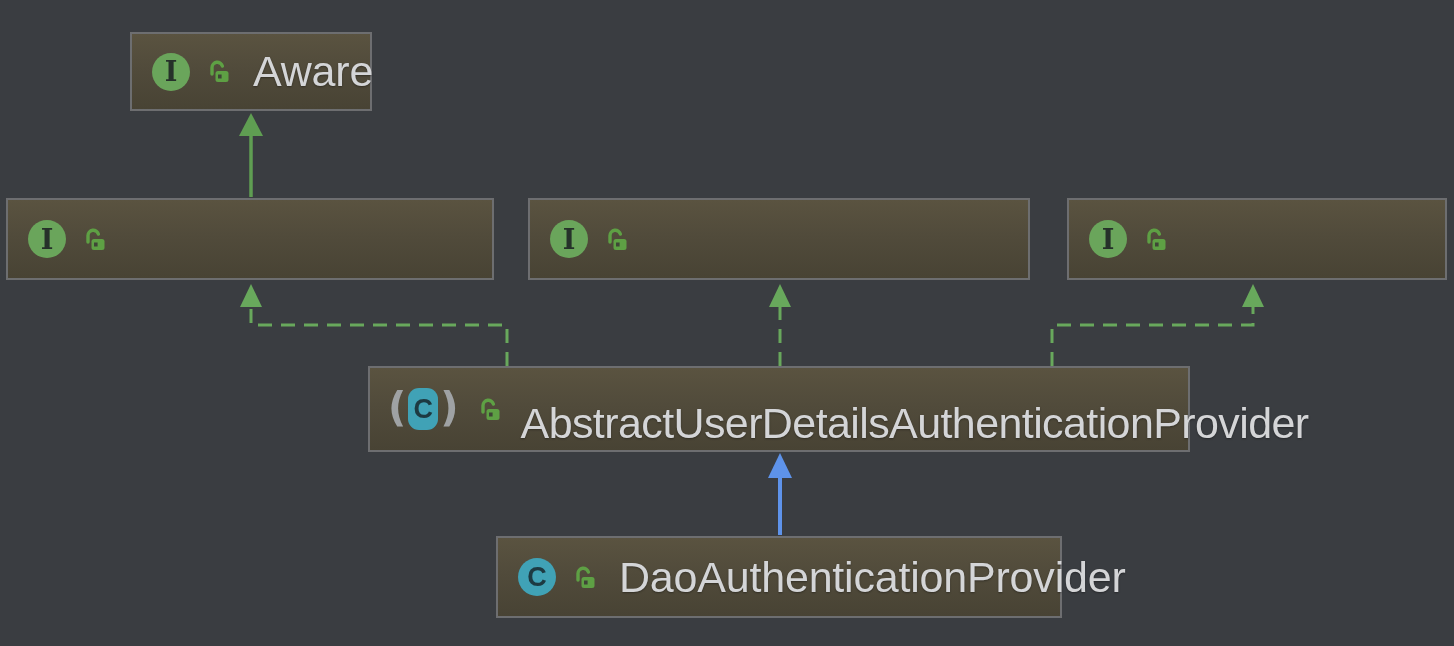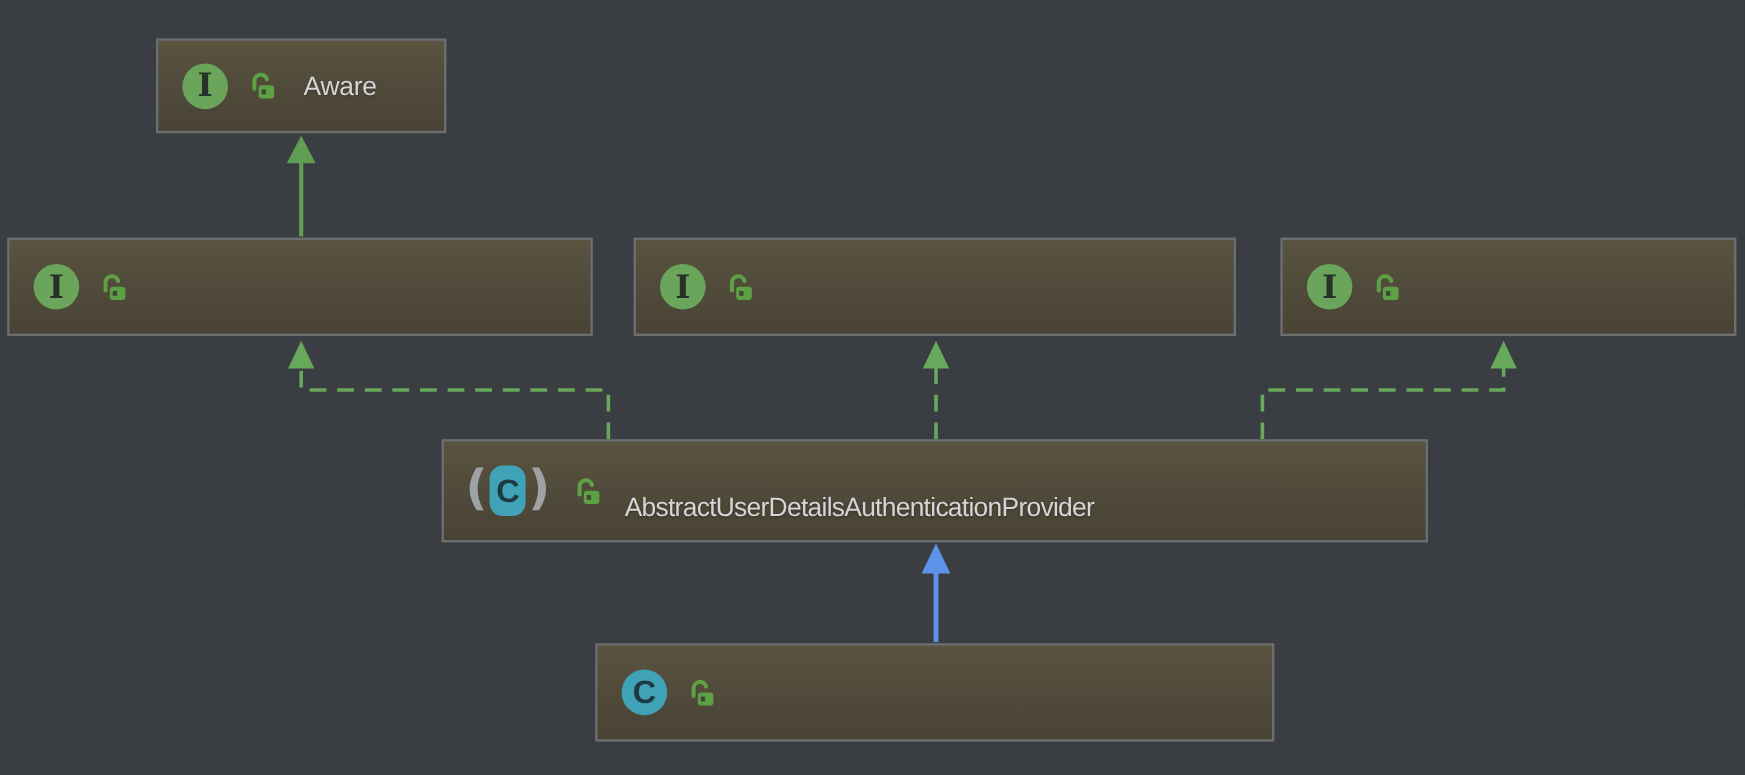--- a/index.html
+++ b/index.html
@@ -68,21 +68,21 @@
     flex: 0 0 auto;
     margin-left: 15px;
     width: 27px;
     height: 27px;
     display: flex;
     align-items: center;
     justify-content: center;
   }
   .label {
     margin-left: 21px;
-    font-size: 22px;
+    font-size: 43px;
     color: #d4d5d7;
     white-space: nowrap;
     letter-spacing: -0.2px;
     text-shadow: 0 1px 2px rgba(0,0,0,0.35);
   }
   
   #node-aware                { left: 130px;  top: 32px;  width: 242px; height: 79px; }
   #node-message-source-aware { left: 6px;    top: 198px; width: 488px; height: 82px; }
   #node-auth-provider        { left: 528px;  top: 198px; width: 502px; height: 82px; }
   #node-initializing-bean    { left: 1067px; top: 198px; width: 380px; height: 82px; }
@@ -184,15 +184,16 @@
 
   <div class="node" id="node-dao-provider">
     <span class="badge cls">C</span>
     <span class="lock">
       <svg width="27" height="27" viewBox="0 0 27 27">
         <path d="M7 16 V9.5 a5.3 5.3 0 0 1 10.4 -1.4" fill="none" stroke="#5ea044" stroke-width="3.4" stroke-linecap="round"></path>
         <rect x="10.5" y="13" width="13" height="11" rx="2.5" fill="#5ea044"></rect>
         <rect x="13" y="16.5" width="3.6" height="4" fill="#3f4637"></rect>
       </svg>
     </span>
+    <span class="label">DaoAuthenticationProvider</span>
   </div>
 
 </div>
 
 </body></html>

